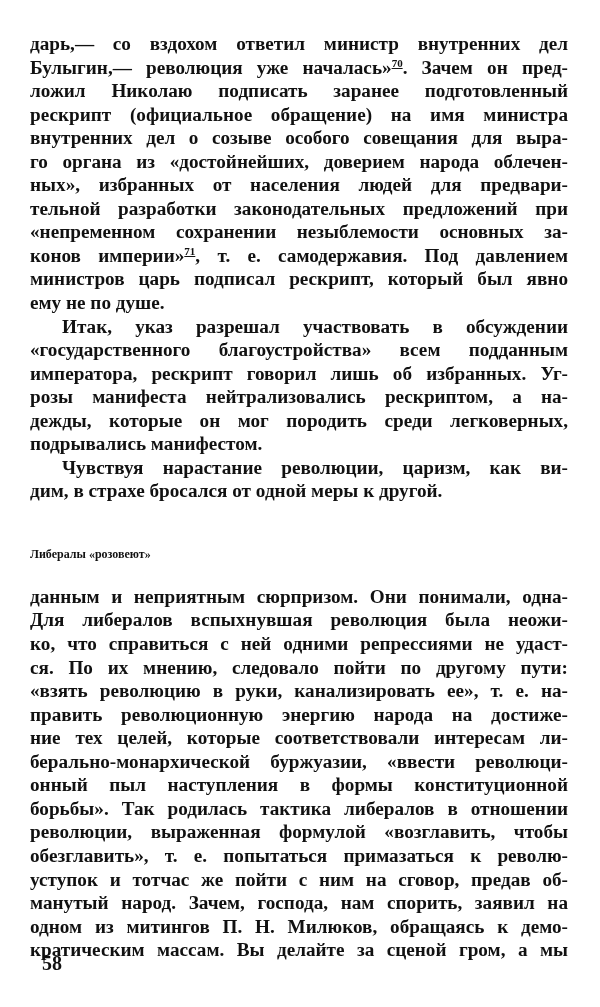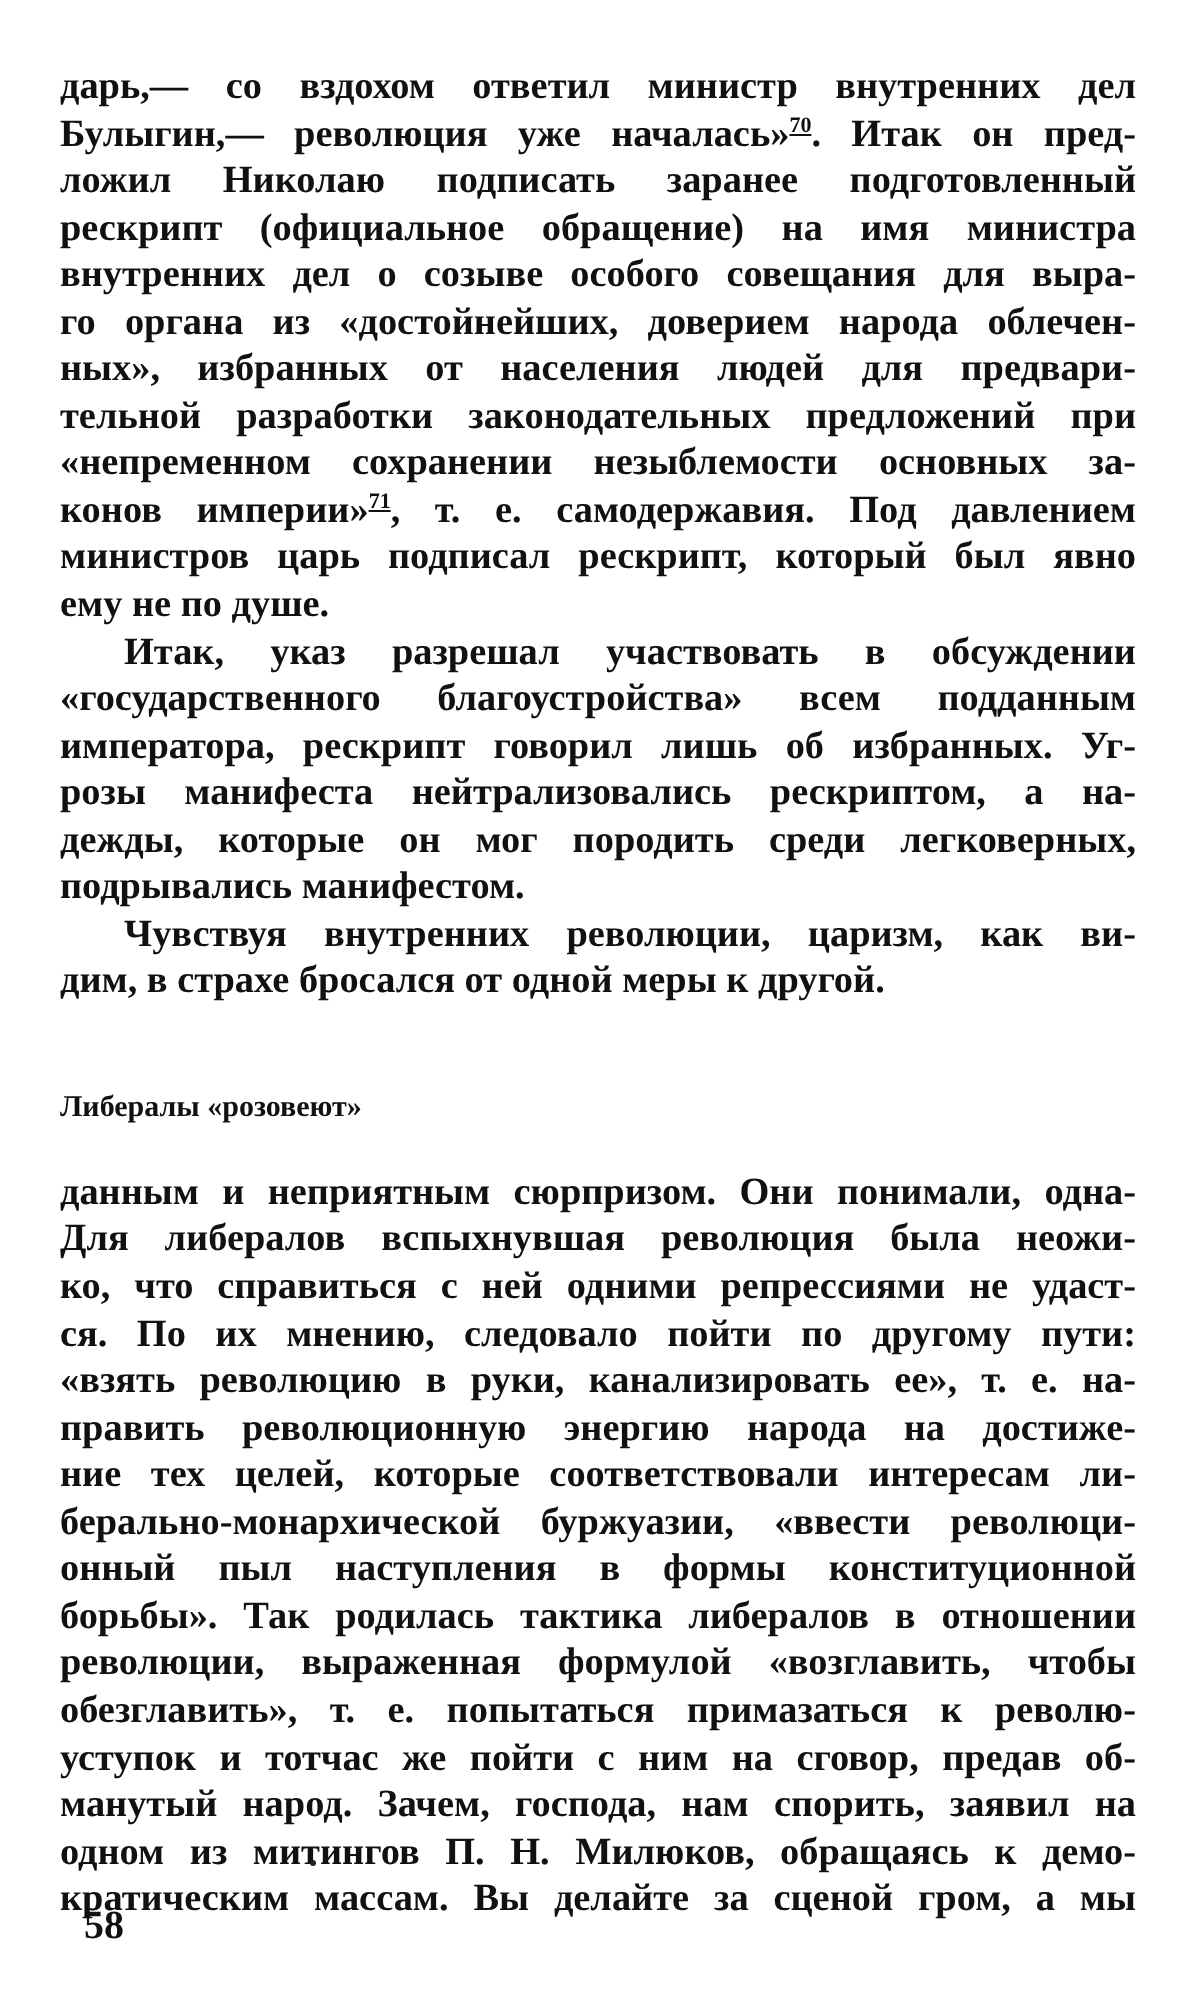--- a/index.html
+++ b/index.html
@@ -12,57 +12,57 @@
   }
   .line {
     display: block; height: 23.55px; white-space: nowrap;
     text-align: justify; text-align-last: justify;
   }
   .line.last { text-align-last: left; }
   .indent { padding-left: 32px; }
   sup { font-size: 11px; line-height: 0; vertical-align: 7px; text-decoration: underline; }
   .heading {
     display: block; margin-top: 40px; margin-bottom: 18px;
-    font-size: 15px; font-weight: bold; height: 24px;
+    font-size: 12px; font-weight: bold; height: 24px;
   }
   .pagenum {
     position: absolute; left: 42px; top: 952px;
     font-family: "Liberation Serif", serif; font-weight: bold;
     font-size: 20px; color: #111;
   }
   .dot { position: absolute; left: 155px; top: 930px; width: 3px; height: 3px; background: #222; border-radius: 50%; }
 </style>
 </head>
 <body>
 
 <div class="page">
   <div>
     <span class="line">дарь,— со вздохом ответил министр внутренних дел</span>
-    <span class="line"><span>Булыгин,— революция уже началась»</span><sup>70</sup><span>. Итак он пред-</span></span>
+    <span class="line"><span>Булыгин,— революция уже началась»</span><sup>70</sup><span>. Зачем он пред-</span></span>
     <span class="line">ложил Николаю подписать заранее подготовленный</span>
     <span class="line">рескрипт (официальное обращение) на имя министра</span>
     <span class="line">внутренних дел о созыве особого совещания для выра-</span>
     <span class="line">го органа из «достойнейших, доверием народа облечен-</span>
     <span class="line">ных», избранных от населения людей для предвари-</span>
     <span class="line">тельной разработки законодательных предложений при</span>
     <span class="line">«непременном сохранении незыблемости основных за-</span>
     <span class="line"><span>конов империи»</span><sup>71</sup><span>, т. е. самодержавия. Под давлением</span></span>
     <span class="line">министров царь подписал рескрипт, который был явно</span>
     <span class="line last">ему не по душе.</span>
   </div>
   <div>
     <span class="line indent">Итак, указ разрешал участвовать в обсуждении</span>
     <span class="line">«государственного благоустройства» всем подданным</span>
     <span class="line">императора, рескрипт говорил лишь об избранных. Уг-</span>
     <span class="line">розы манифеста нейтрализовались рескриптом, а на-</span>
     <span class="line">дежды, которые он мог породить среди легковерных,</span>
     <span class="line last">подрывались манифестом.</span>
   </div>
   <div>
-    <span class="line indent">Чувствуя внутренних революции, царизм, как ви-</span>
+    <span class="line indent">Чувствуя нарастание революции, царизм, как ви-</span>
     <span class="line last">дим, в страхе бросался от одной меры к другой.</span>
   </div>
   <span class="heading">Либералы «розовеют»</span>
   <div>
     <span class="line">данным и неприятным сюрпризом. Они понимали, одна-</span>
     <span class="line">Для либералов вспыхнувшая революция была неожи-</span>
     <span class="line">ко, что справиться с ней одними репрессиями не удаст-</span>
     <span class="line">ся. По их мнению, следовало пойти по другому пути:</span>
     <span class="line">«взять революцию в руки, канализировать ее», т. е. на-</span>
     <span class="line">править революционную энергию народа на достиже-</span>

